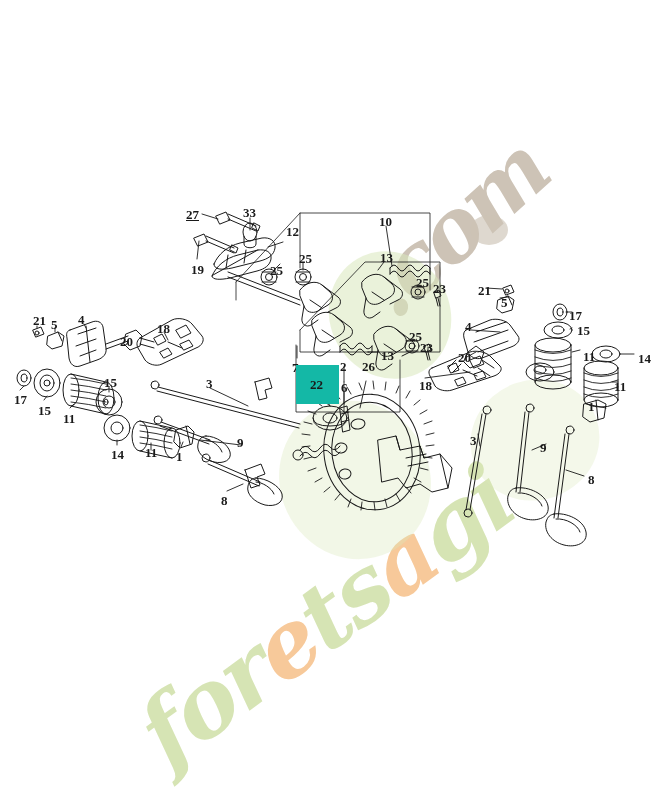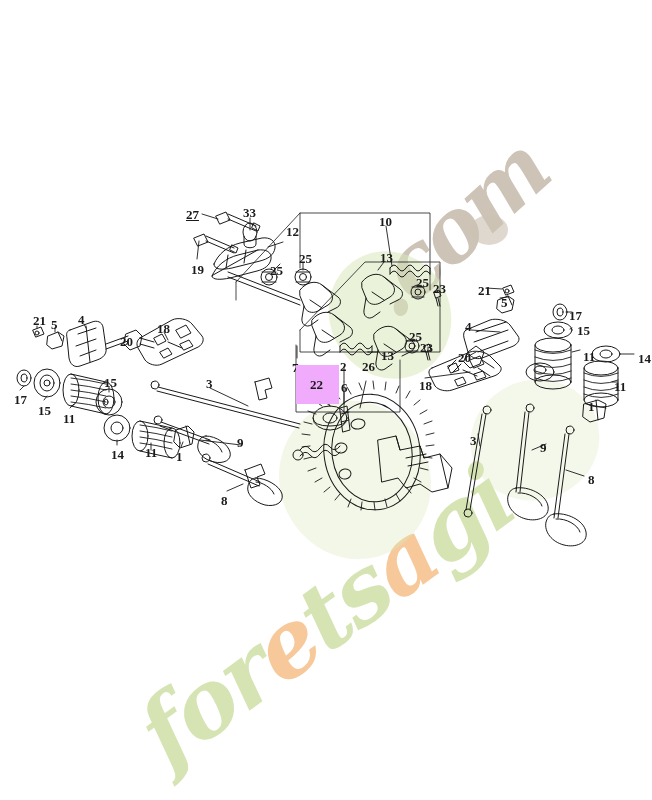--- a/index.html
+++ b/index.html
@@ -11,21 +11,21 @@
   .wm-com{font-family:"DejaVu Serif",serif;font-style:italic;font-weight:700;
           color:#cdc3b6;font-size:86px;letter-spacing:-4px;
           transform:rotate(-42deg);transform-origin:left top;white-space:nowrap;}
   .wm-foret{font-family:"DejaVu Serif",serif;font-style:italic;font-weight:700;
           font-size:92px;letter-spacing:-3px;white-space:nowrap;
           transform:rotate(-36deg);transform-origin:left top;}
   .wm-g{color:#d6e4b4;}
   .wm-o{color:#f7c99a;}
   .lbl{position:absolute;font-family:"Liberation Serif",serif;font-weight:700;
        font-size:13px;color:#1a1a1a;line-height:1;white-space:nowrap;}
-  .lbl-hi{background:#f0abfc;padding:13px 16px 13px 14px;font-size:13px;
+  .lbl-hi{background:#14b8a6;padding:13px 16px 13px 14px;font-size:13px;
           color:#1a1a1a;}
   .greenblob{position:absolute;background:#d9e7bb;border-radius:50%;
              pointer-events:none;}
   .tanblob{position:absolute;background:#cdc3b6;border-radius:50%;
            pointer-events:none;}
 </style>
 </head>
 <body>
 
 <div id="stage">

